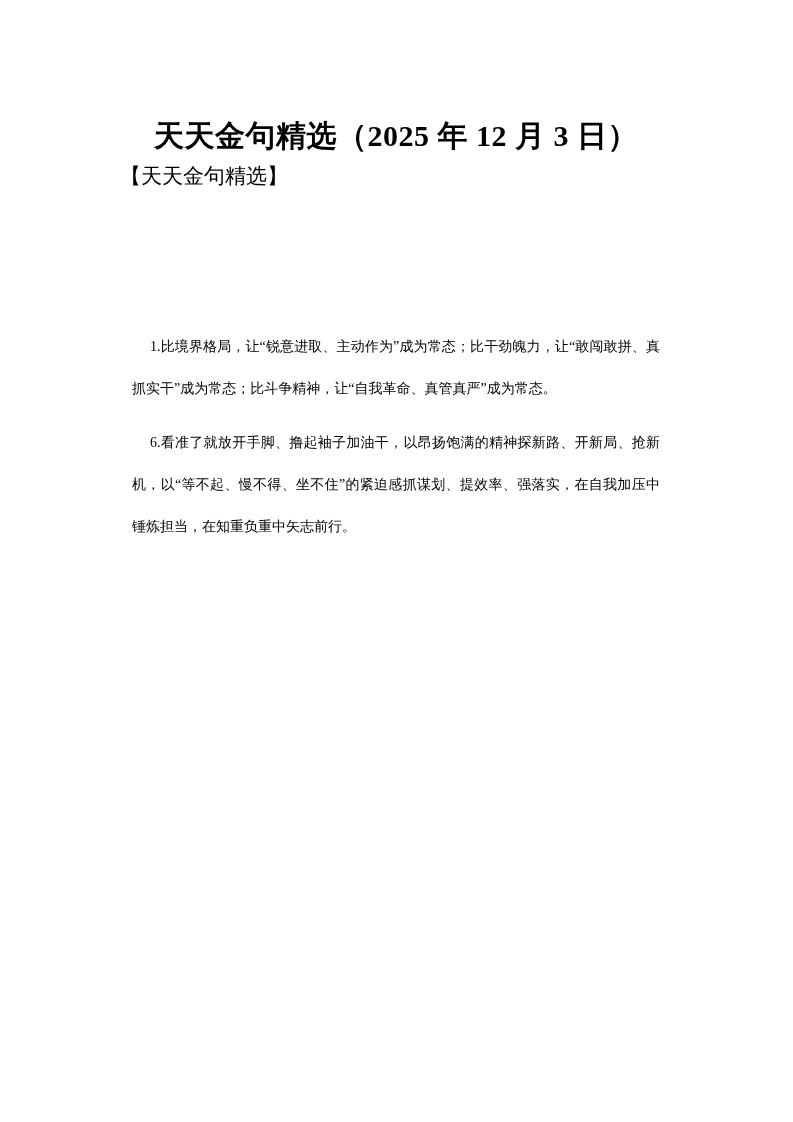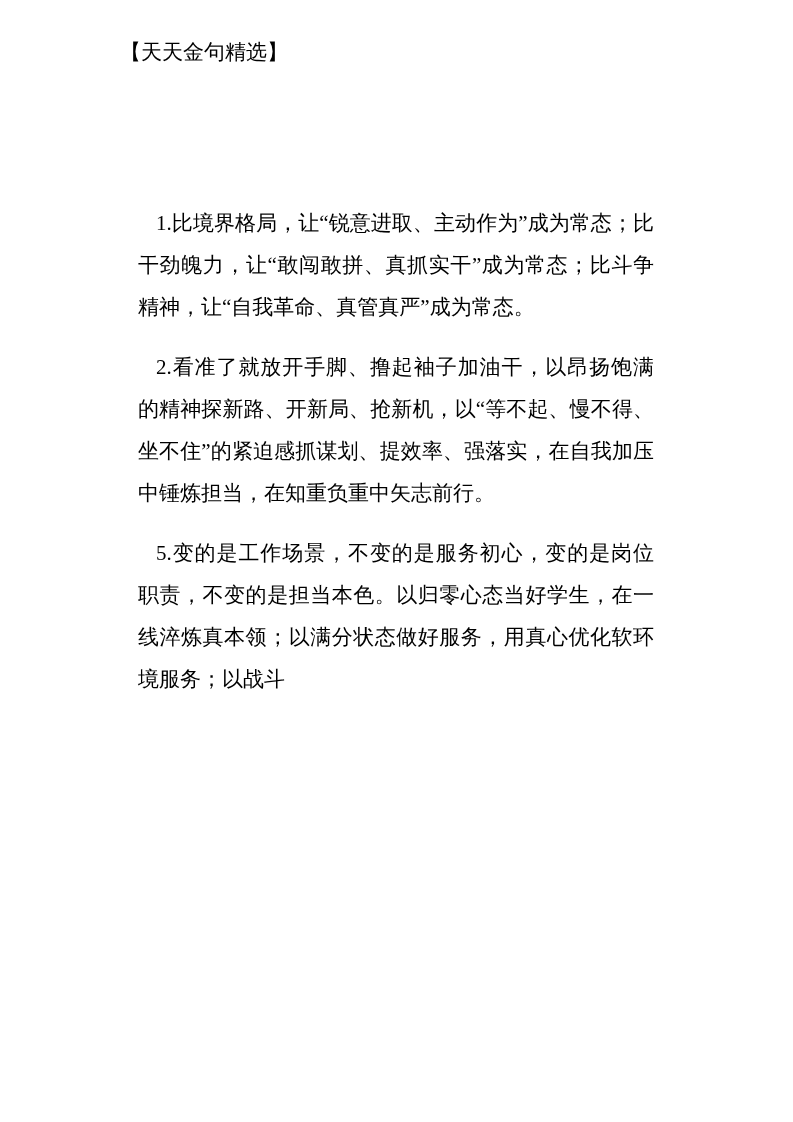--- a/index.html
+++ b/index.html
@@ -24,44 +24,43 @@
   .doc-title {
     margin: 112px 0 0 0;
     font-size: 30px;
     font-weight: bold;
     line-height: 48px;
     text-align: center;
     letter-spacing: 0.5px;
     white-space: nowrap;
   }
   .section-tag {
-    margin-top: 36px;
     font-size: 21px;
     font-weight: normal;
     line-height: 32px;
     text-align: left;
   }
   .doc-body {
     margin-top: 134px;
   }
   .para {
-    margin: 18px;
-    font-size: 21px;
+    margin: 12px;
+    font-size: 14px;
     line-height: 42px;
     text-align: justify;
     text-justify: inter-ideograph;
     text-indent: 18px;
     letter-spacing: 0;
   }
 </style>
 </head>
 <body>
 
 <div class="page">
+  <h1 class="doc-title">天天金句精选（2025 年 12 月 3 日）</h1>
 
   <div class="section-tag">【天天金句精选】</div>
 
   <div class="doc-body">
     <p class="para">1.比境界格局，让“锐意进取、主动作为”成为常态；比干劲魄力，让“敢闯敢拼、真抓实干”成为常态；比斗争精神，让“自我革命、真管真严”成为常态。</p>
-    <p class="para">2.看准了就放开手脚、撸起袖子加油干，以昂扬饱满的精神探新路、开新局、抢新机，以“等不起、慢不得、坐不住”的紧迫感抓谋划、提效率、强落实，在自我加压中锤炼担当，在知重负重中矢志前行。</p>
-    <p class="para">5.变的是工作场景，不变的是服务初心，变的是岗位职责，不变的是担当本色。以归零心态当好学生，在一线淬炼真本领；以满分状态做好服务，用真心优化软环境服务；以战斗</p>
+    <p class="para">6.看准了就放开手脚、撸起袖子加油干，以昂扬饱满的精神探新路、开新局、抢新机，以“等不起、慢不得、坐不住”的紧迫感抓谋划、提效率、强落实，在自我加压中锤炼担当，在知重负重中矢志前行。</p>
   </div>
 </div>
 
 </body></html>

